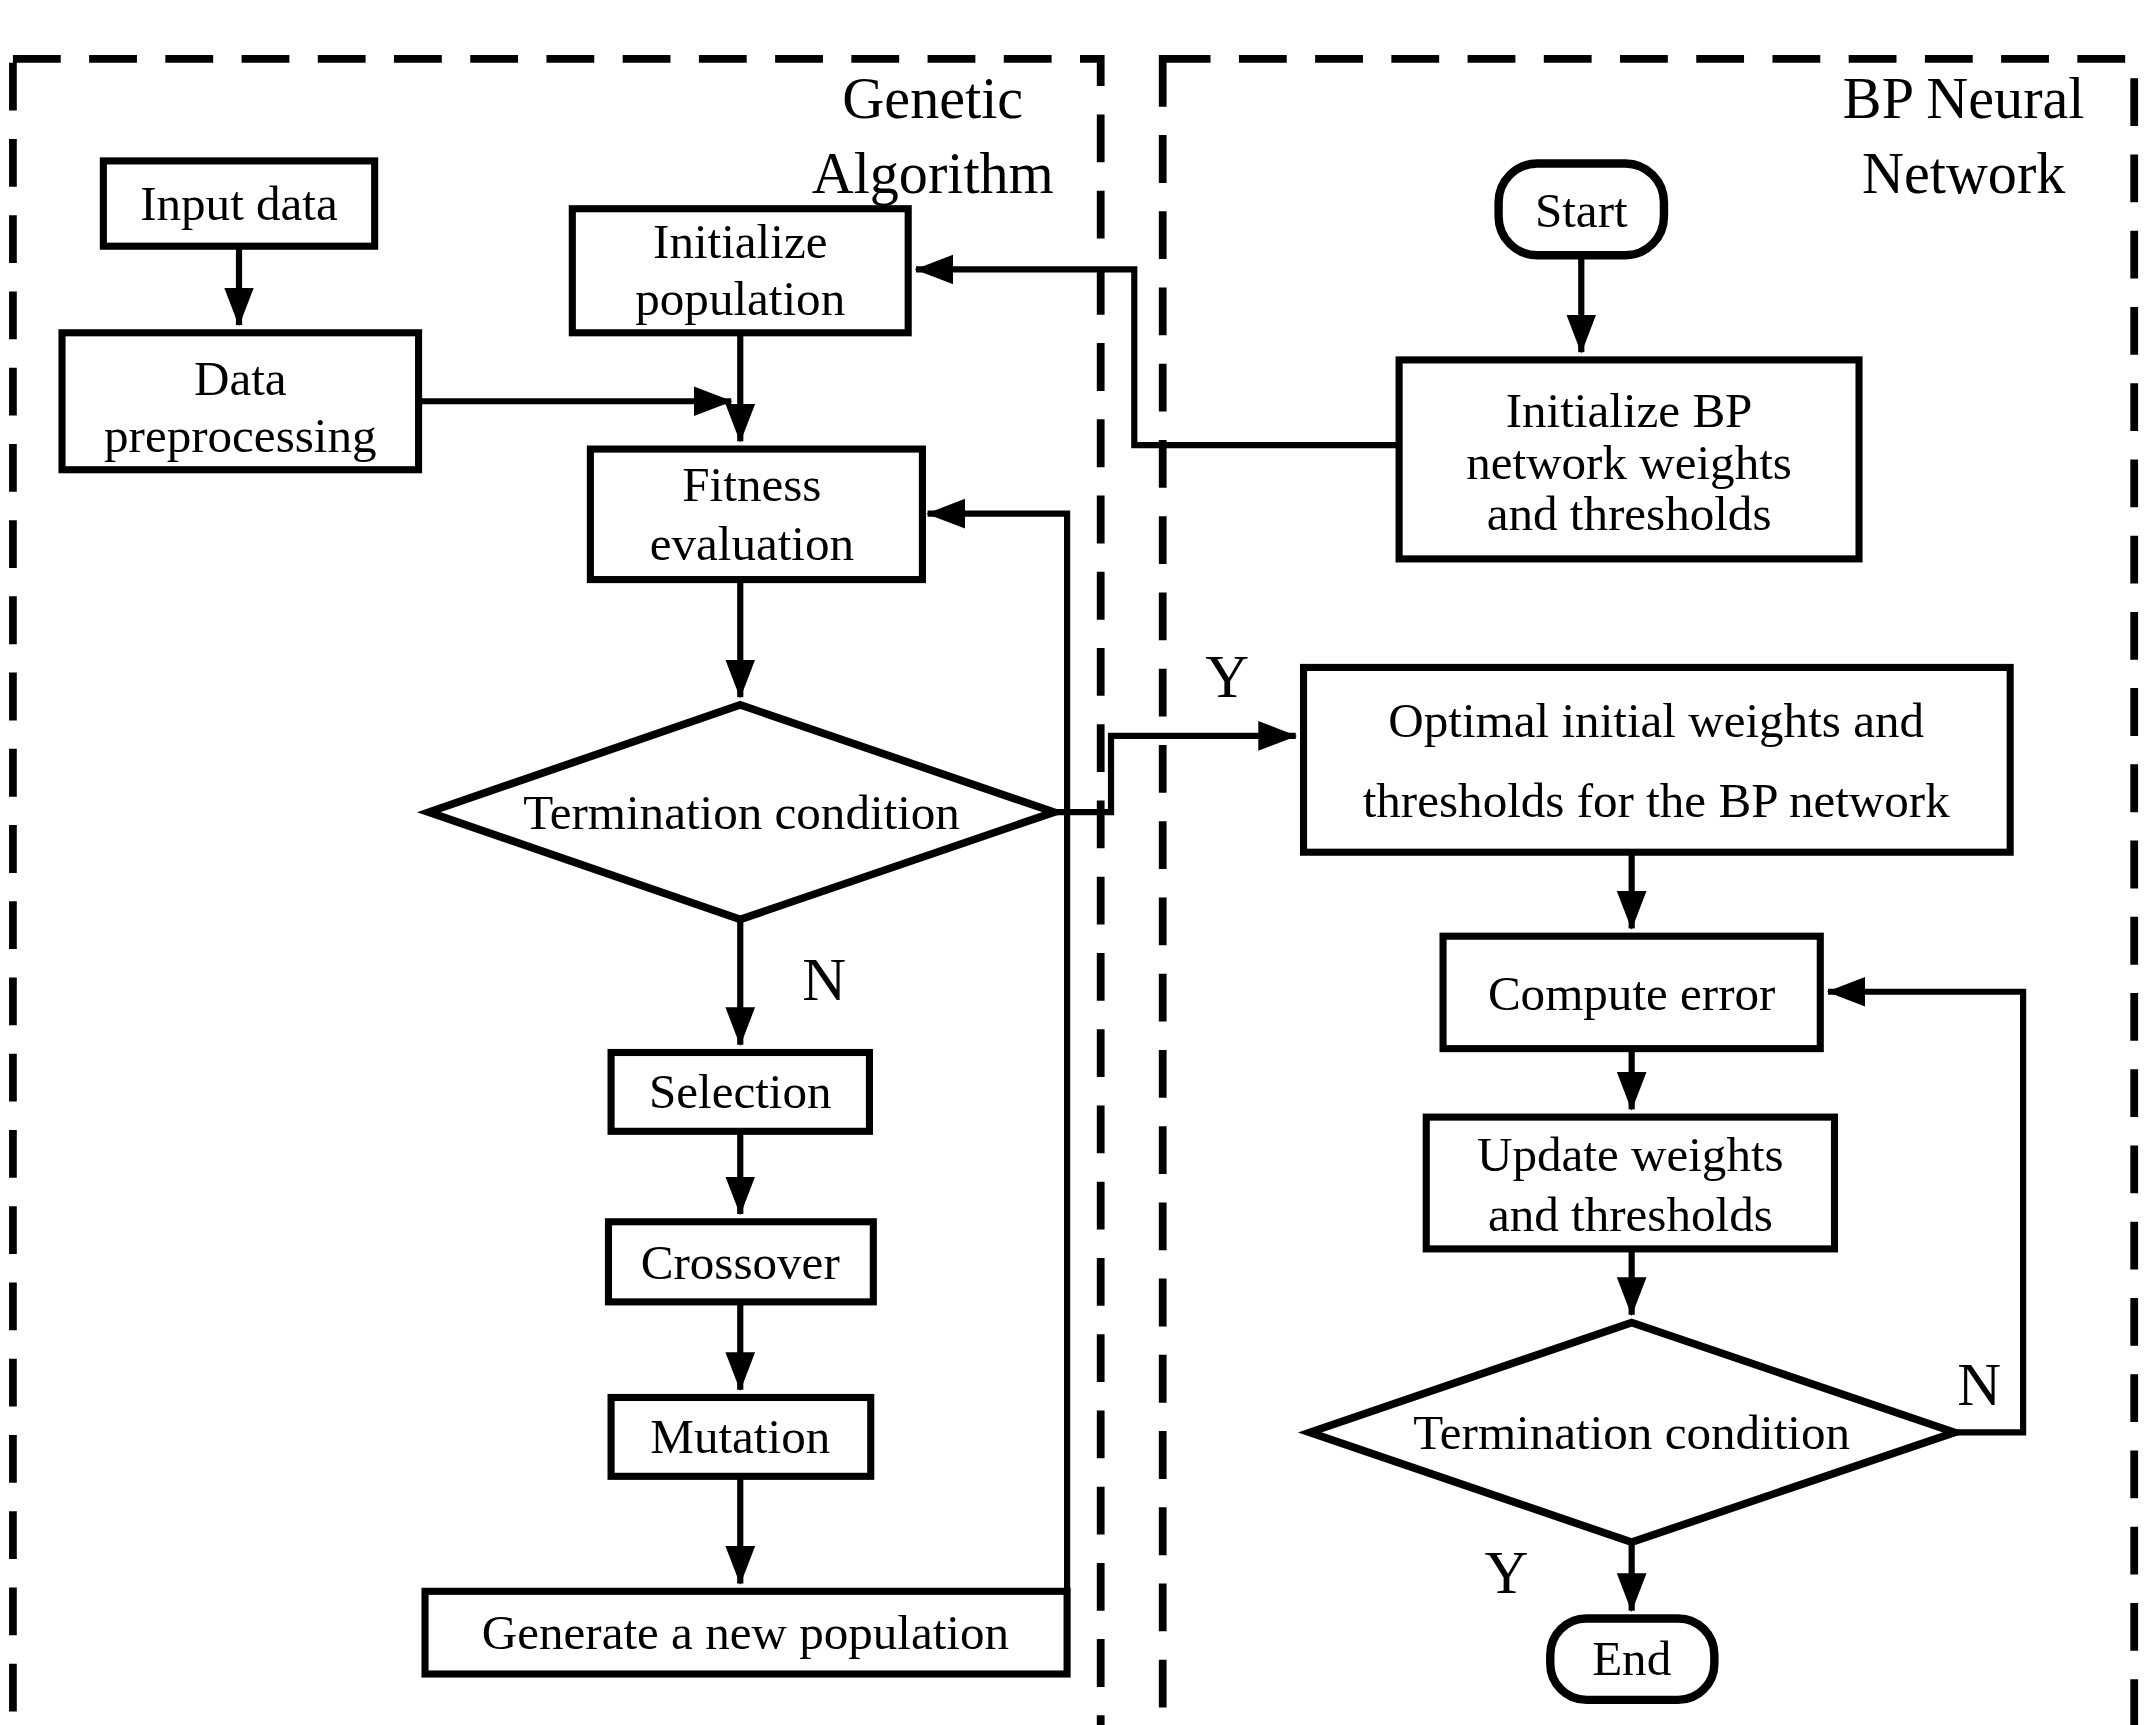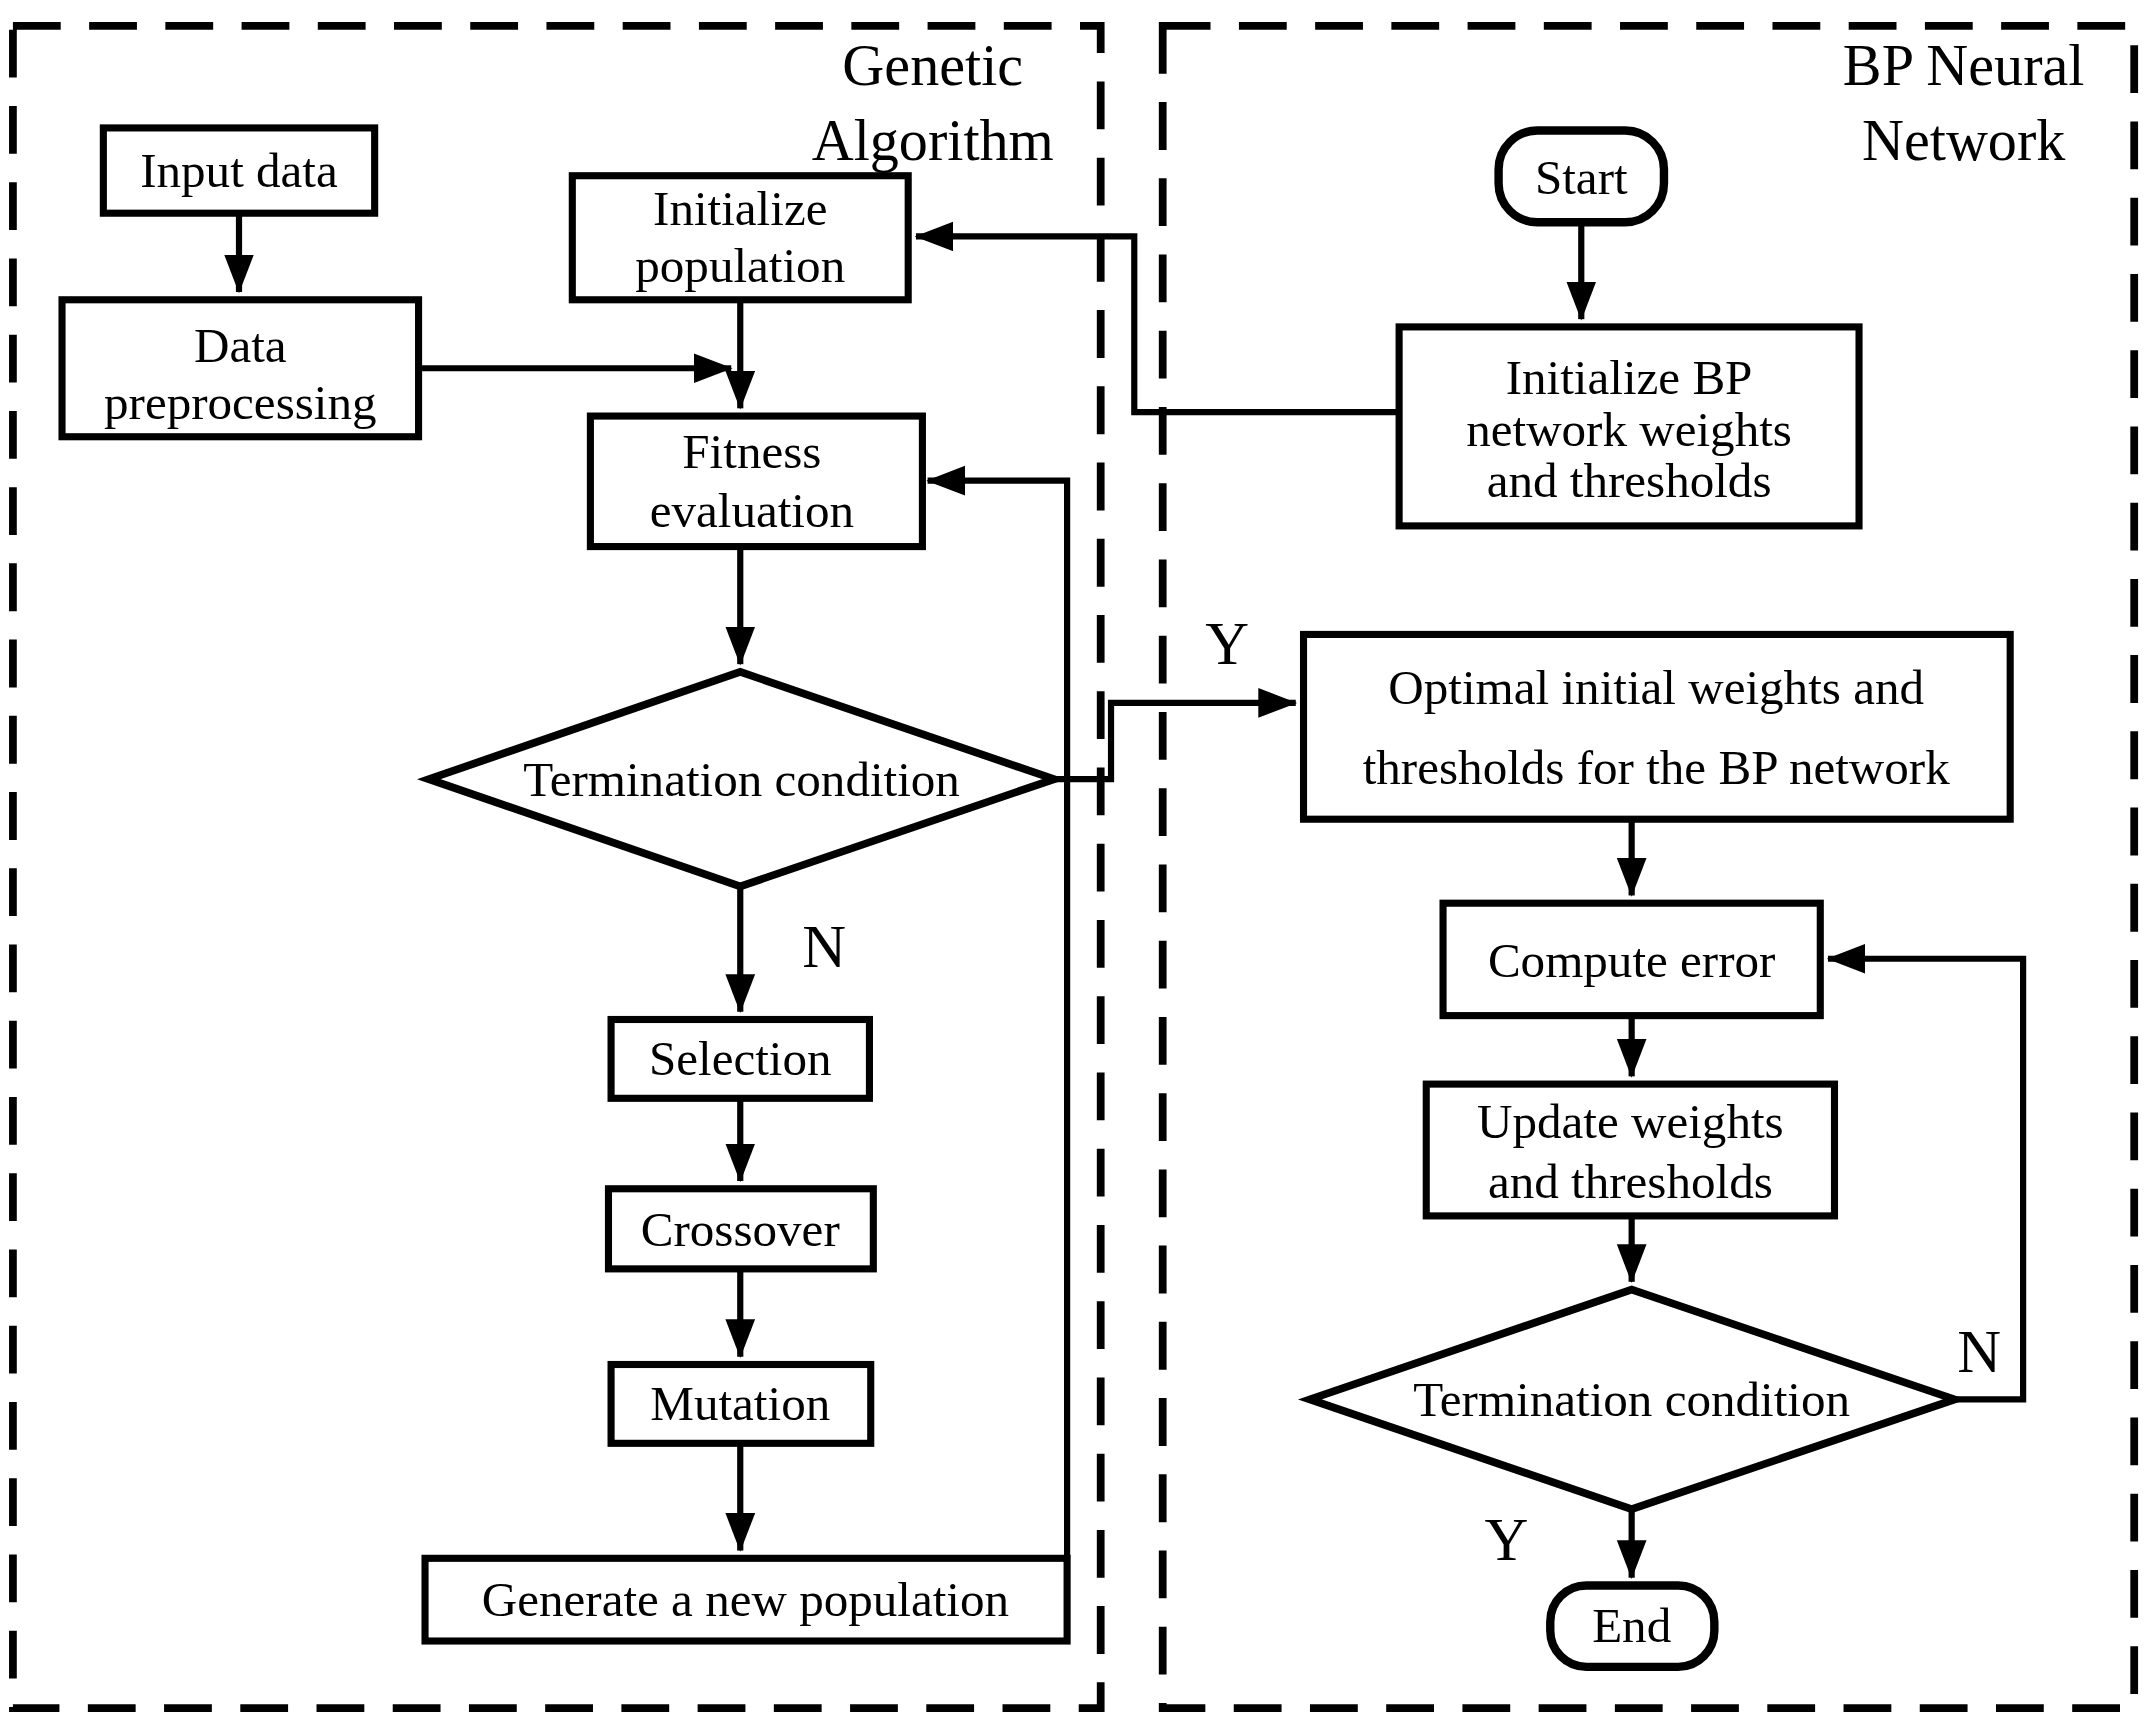--- a/index.html
+++ b/index.html
@@ -1,19 +1,19 @@
 <!DOCTYPE html>
 <html style="--stroke: #000000; --bg: #ffffff;font-size:10.3px"><head>
 <meta charset="utf-8">
 <style>
   :root { --stroke:#000000; --bg:#ffffff; }
   * { margin:0; padding:0; box-sizing:border-box; }
   html,body { width:2151px; height:1725px; background:var(--bg); }
   body { font-family:"Liberation Serif", serif; }
-  .canvas { position:relative; width:2151px; height:1309px; background:var(--bg); }
+  .canvas { position:relative; width:2151px; height:1309px; background:var(--bg);margin-top:33px; }
   svg { display:block; }
   svg text { fill:var(--stroke); font-family:"Liberation Serif", serif; }
   .box      { fill:var(--bg); stroke:var(--stroke); stroke-width:5.5; }
   .stadium  { fill:var(--bg); stroke:var(--stroke); stroke-width:6.5; }
   .diamond  { fill:var(--bg); stroke:var(--stroke); stroke-width:6; }
   .edge     { fill:none; stroke:var(--stroke); stroke-width:4.8; }
   .panel-border { fill:none; stroke:var(--stroke); stroke-width:6; stroke-dasharray:37 22; }
   .node-text   { font-size:38px; text-anchor:middle; }
   .panel-title { font-size:45px; text-anchor:middle; }
   .edge-label  { font-size:47px; text-anchor:middle; }

